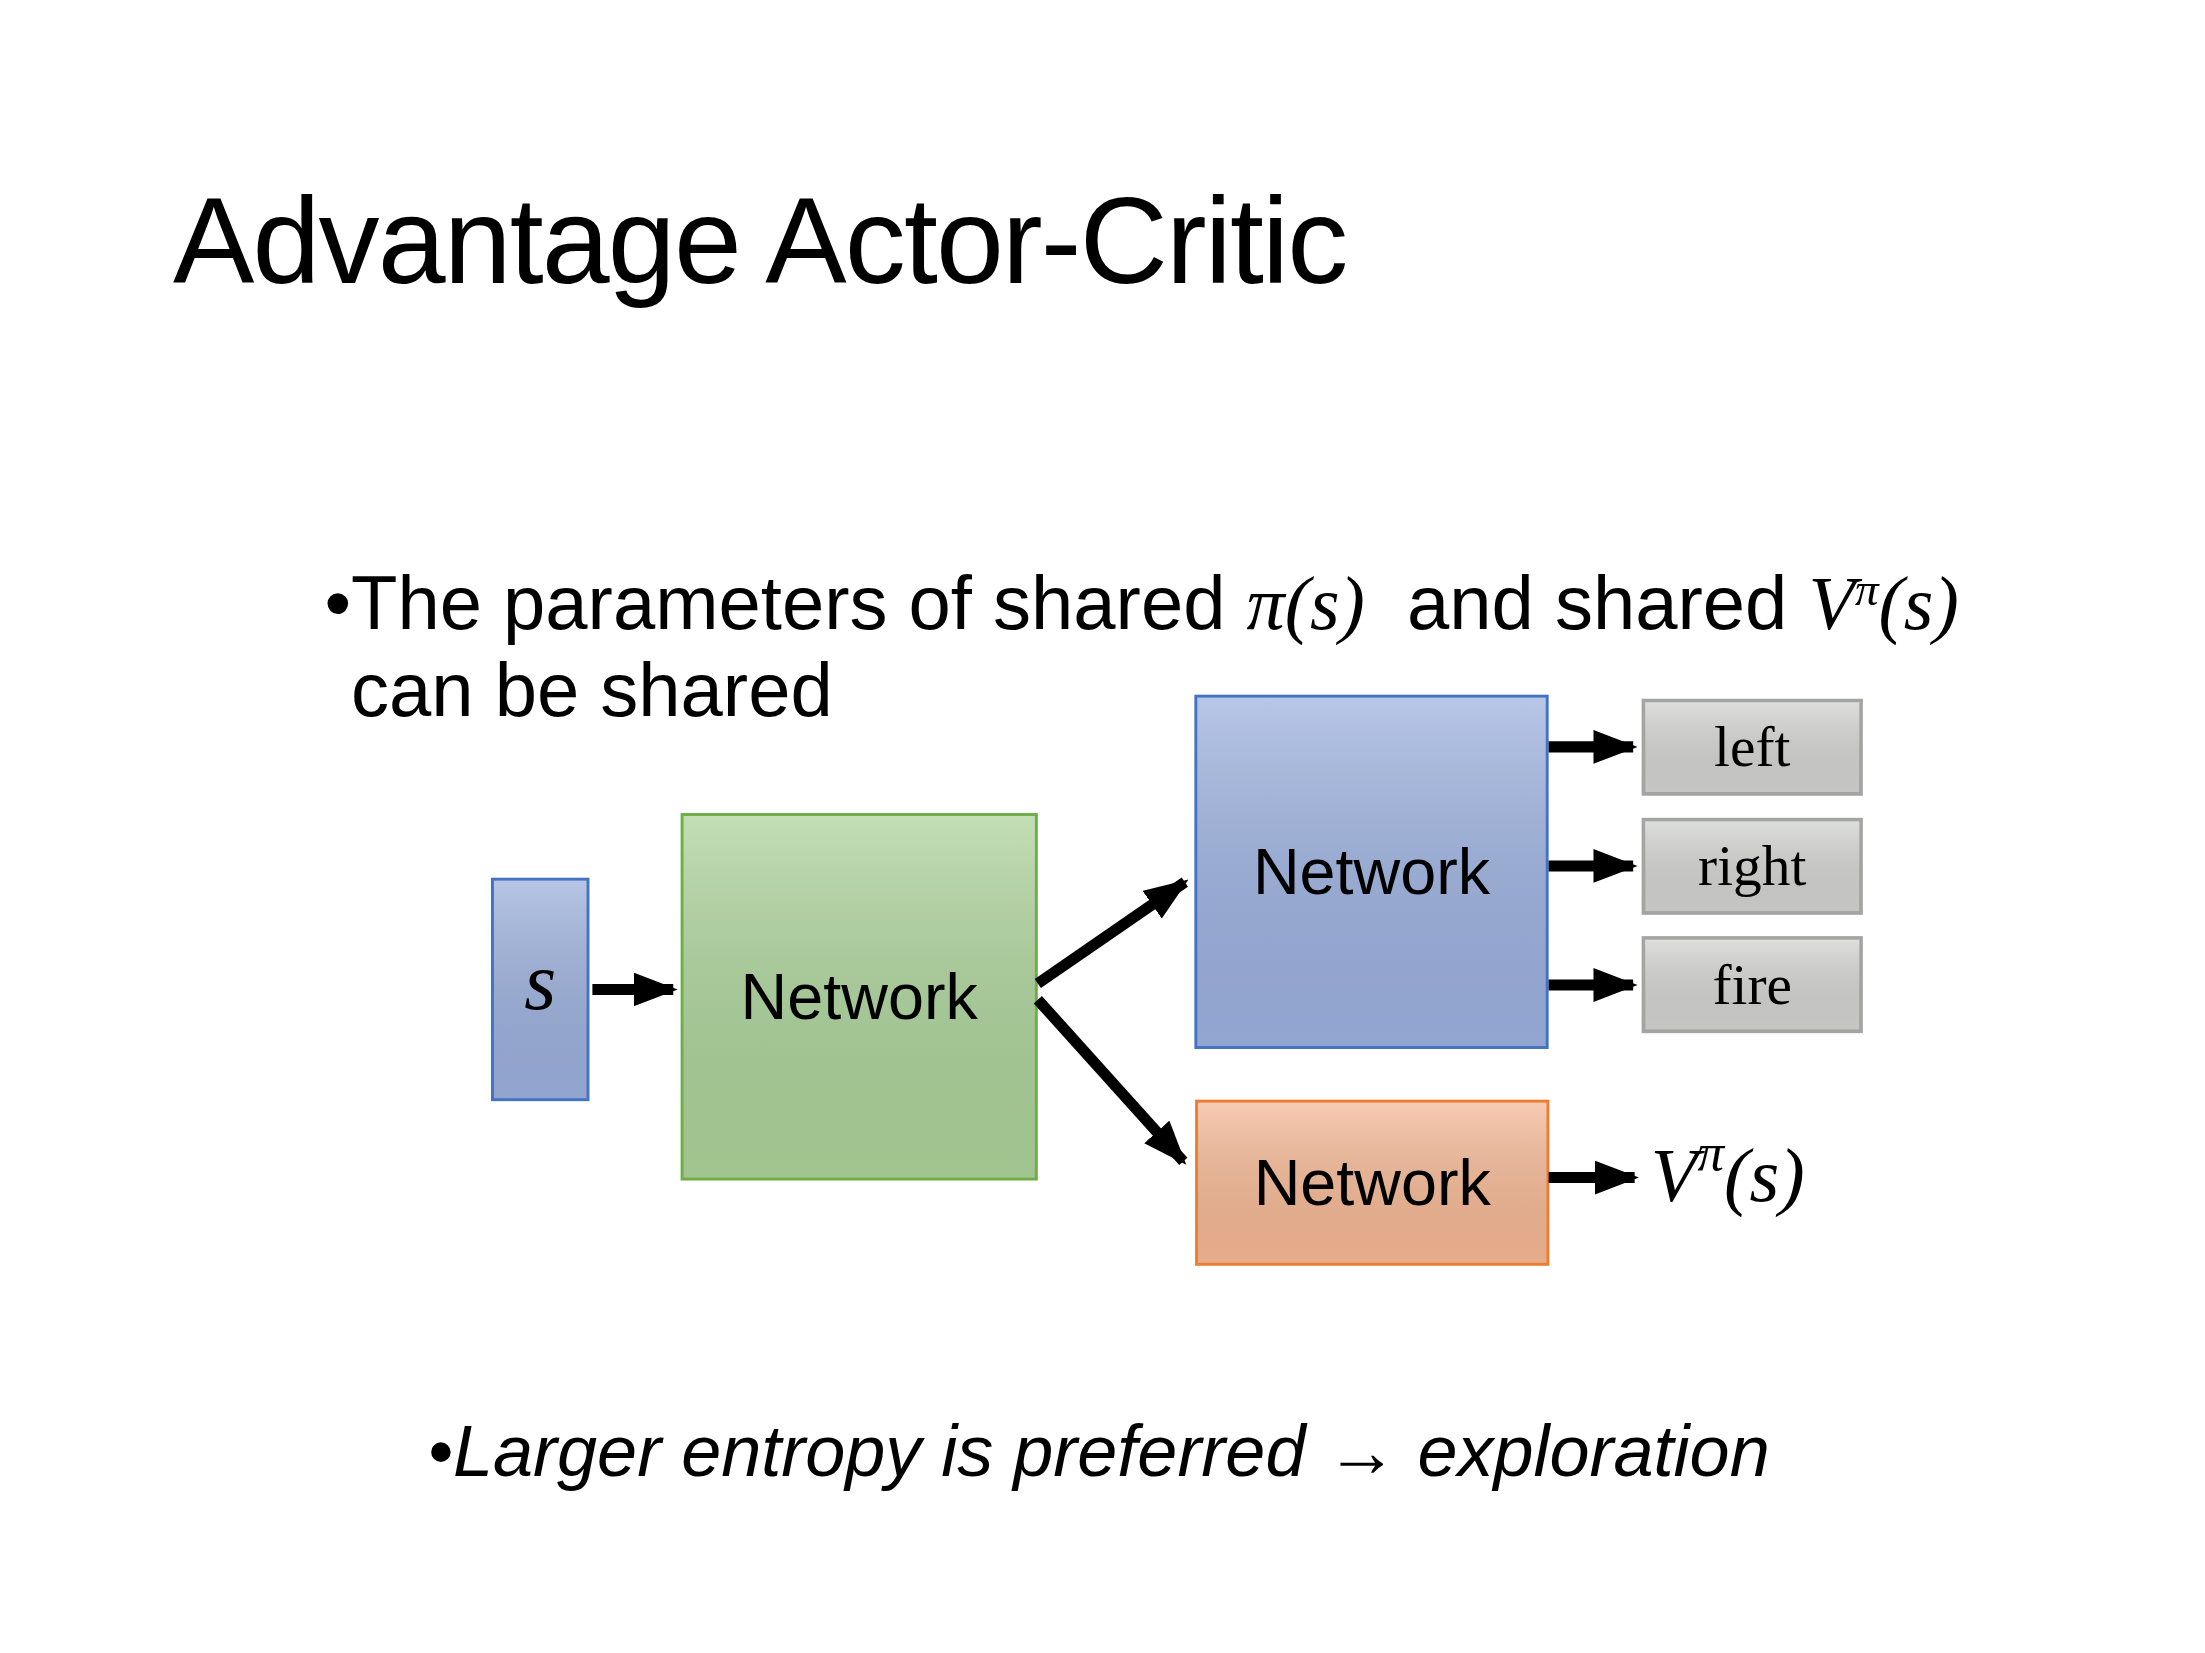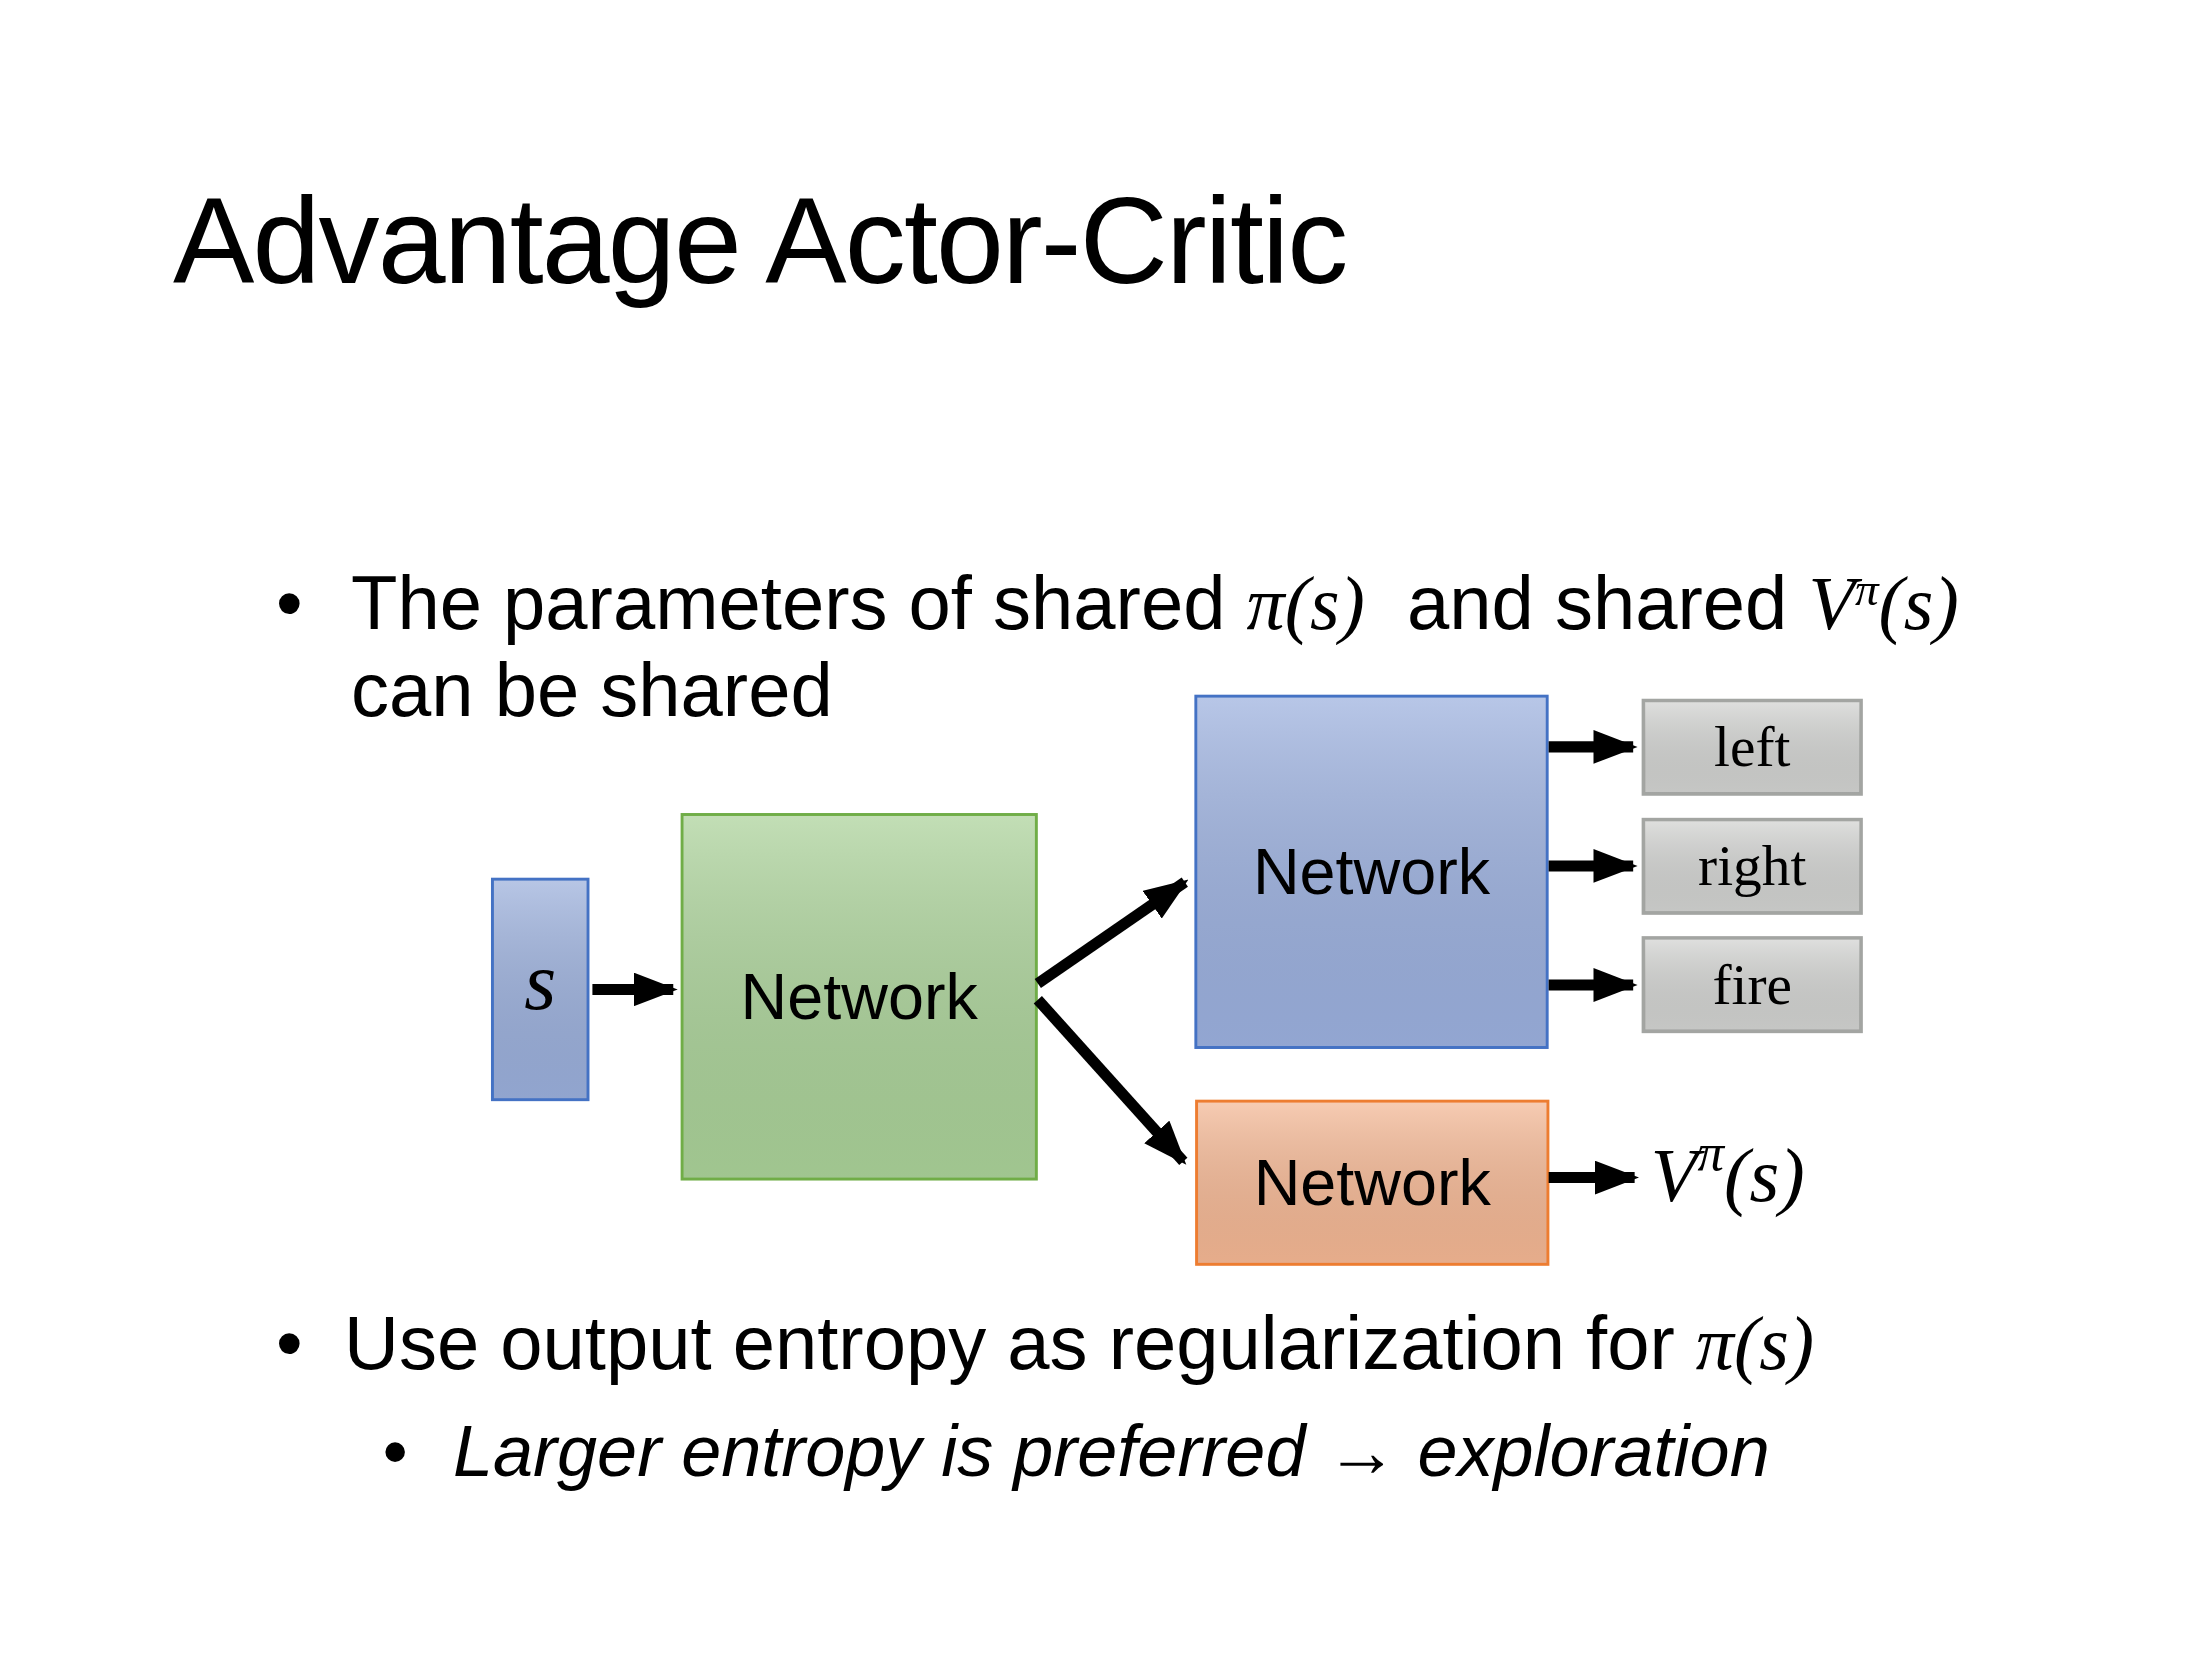--- a/index.html
+++ b/index.html
@@ -1,21 +1,21 @@
 <!DOCTYPE html>
 <html style="font-size:11.8px"><head>
 <meta charset="utf-8">
 <style>
   html,body { margin:0; padding:0; background:#888; }
   .slide {
     position:relative; width:2205px; height:1654px;
     background:#ffffff; overflow:hidden;
     font-family:"Liberation Sans", sans-serif; color:#000000;
   }
-  .abs { position:absolute; white-space:pre; }
+  .abs { position:absolute; white-space:pre;text-align:right; }
   .title { left:173px; top:171px; font-size:122px; letter-spacing:-0.015em; }
   .t1 { font-size:76px; }
   .t3 { font-size:72px; }
   .bullet { display:inline-block; }
   .b1 { width:60px; }
   .b2 { width:75px; }
   .b3 { width:71px; }
   .math { font-family:"Liberation Serif", serif; font-style:italic; }
   sup.msup { font-family:"Liberation Serif", serif; font-style:italic;
              font-size:62%; vertical-align:0.52em; line-height:0; }
@@ -80,18 +80,17 @@
     <text x="1169" y="1386" text-anchor="middle" class="boxlabel" fill="#000000">Network</text>
     <text x="1866" y="1216" text-anchor="middle" class="boxlabel" fill="#000000">Network</text>
     <text x="1867" y="1639" text-anchor="middle" class="boxlabel" fill="#000000">Network</text>
     <text x="2384" y="1042" text-anchor="middle" class="actionlabel" fill="#000000">left</text>
     <text x="2384" y="1204" text-anchor="middle" class="actionlabel" fill="#000000">right</text>
     <text x="2384" y="1366" text-anchor="middle" class="actionlabel" fill="#000000">fire</text>
 
     <text x="2246" y="1634" class="mathlabel" font-size="104" fill="#000000"><tspan>V</tspan><tspan font-size="72" dy="-42">π</tspan><tspan font-size="104" dy="42">(s)</tspan></text>
   </svg>
 
-  <div class="abs t1" style="left:276px; top:1299px;"><span class="bullet b2" style="width:68px;">•</span><span>Use output entropy as regularization for </span><span class="math">π(s)</span></div>
 
   <div class="abs t3" style="left:382px; top:1410px;font-style:italic;"><span class="bullet b3">•</span><span>Larger entropy is preferred → exploration</span></div>
 
 </div>
 
 
 </body></html>

